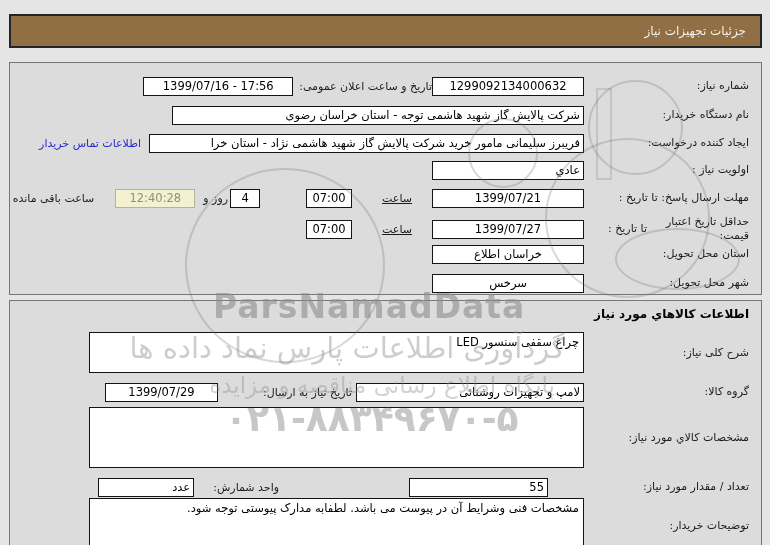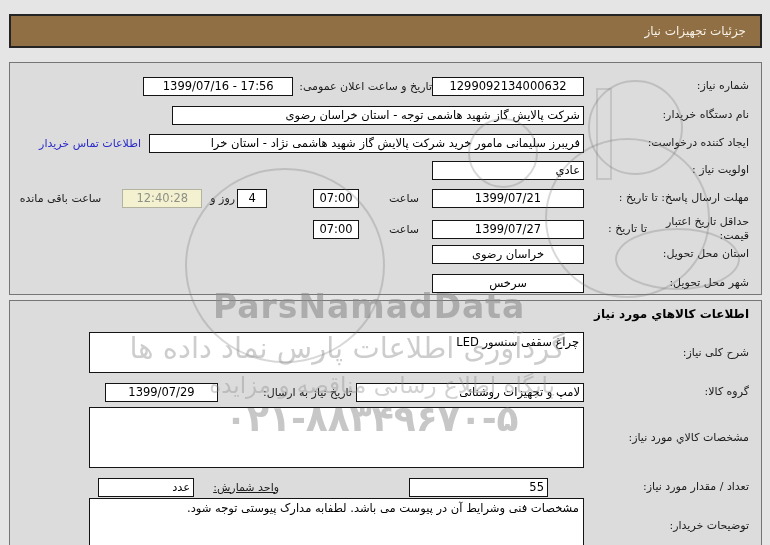--- a/index.html
+++ b/index.html
@@ -28,21 +28,21 @@
   .box { background:#fff; border:1px solid #141414; height:19px; flex:none;
     display:flex; align-items:center; padding:0 3px; font-size:11.5px; color:#000;
     overflow:hidden; white-space:nowrap; }
   .center { justify-content:center; }
   .ltr { direction:ltr; }
   .w152{width:152px} .w150{width:150px} .w46{width:46px} .w30{width:30px}
   .w412{width:412px} .w435{width:435px} .w228{width:228px} .w118{width:113px}
   .w139{width:139px} .w96{width:96px}
 
   .mid { margin:0 0 0 6px; }
-  .hour-lbl { margin-right:13px; flex:none; }
+  .hour-lbl { margin-right:20px; flex:none;text-decoration:underline; }
   .hour-box { margin-right:30px; }
   .days-box { margin-right:46px; }
   .roz { margin:0 2px; flex:none; }
   .countdown { width:80px; margin-right:6px; background:#f3f1d0; border:1px solid #b3b3a0; color:#8f9086; }
   .remain { margin-right:21px; flex:none; }
 
   .link { font-size:11px; color:#2a2ac9; margin-right:8px; cursor:pointer; flex:none; }
 
   
   .p2header { position:absolute; top:6px; right:12px; font-size:12px; font-weight:bold; color:#000; }
@@ -116,21 +116,21 @@
         <span class="lbl-wrap">حداقل تاریخ اعتبار قیمت:</span>
         <span>تا تاریخ :</span>
       </span>
       <div class="box w152 center ltr">1399/07/27</div>
       <span class="lbl-inline hour-lbl">ساعت</span>
       <div class="box w46 center ltr hour-box">07:00</div>
     </div>
 
     <div class="frow p1r7">
       <span class="lbl">استان محل تحویل:</span>
-      <div class="box w152 center">خراسان رضوی</div>
+      <div class="box w152 center">خراسان اطلاع</div>
     </div>
 
     <div class="frow p1r8">
       <span class="lbl">شهر محل تحویل:</span>
       <div class="box w152 center">سرخس</div>
     </div>
   </div>
 
   <div class="panel panel2">
     <div class="p2header">اطلاعات کالاهاي مورد نیاز</div>
@@ -148,21 +148,21 @@
     </div>
 
     <div class="frow p2r3">
       <span class="lbl vcenter">مشخصات کالاي مورد نیاز:</span>
       <div class="box bigbox" style="height:61px;"></div>
     </div>
 
     <div class="frow p2r4">
       <span class="lbl">تعداد / مقدار مورد نیاز:</span>
       <div class="box w139" style="margin-right:36px; justify-content:flex-start;">55</div>
-      <span class="lbl-inline" style="margin-right:130px;text-decoration:underline;">واحد شمارش:</span>
+      <span class="lbl-inline" style="margin-right:130px;">واحد شمارش:</span>
       <div class="box w96" style="margin-right:19px;">عدد</div>
     </div>
 
     <div class="frow p2r5">
       <span class="lbl vcenter">توضیحات خریدار:</span>
       <div class="box bigbox" style="height:55px;">مشخصات  فنی وشرایط آن در پیوست می باشد. لطفابه مدارک پیوستی توجه شود.</div>
     </div>
   </div>
 
   <div class="wm">

